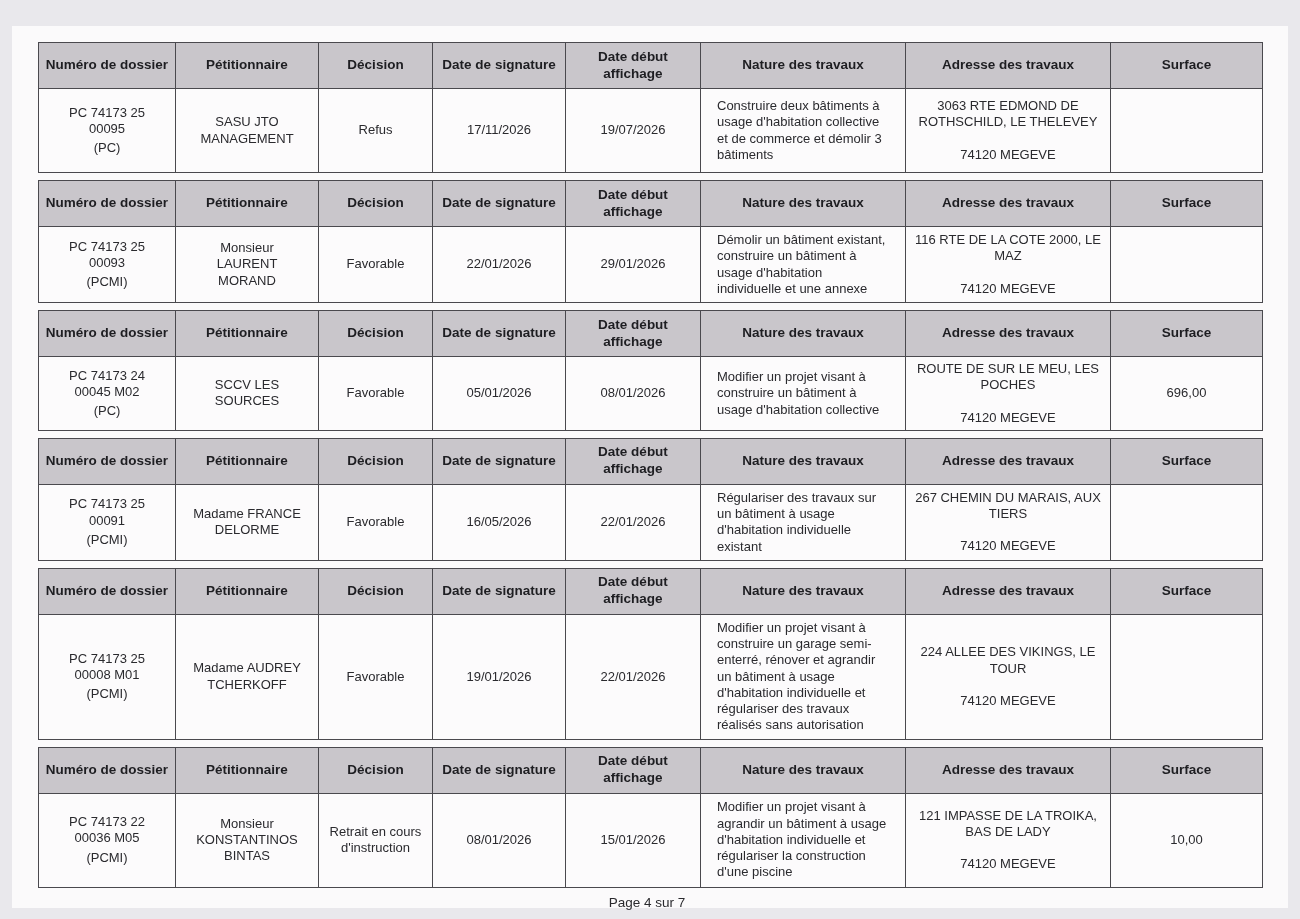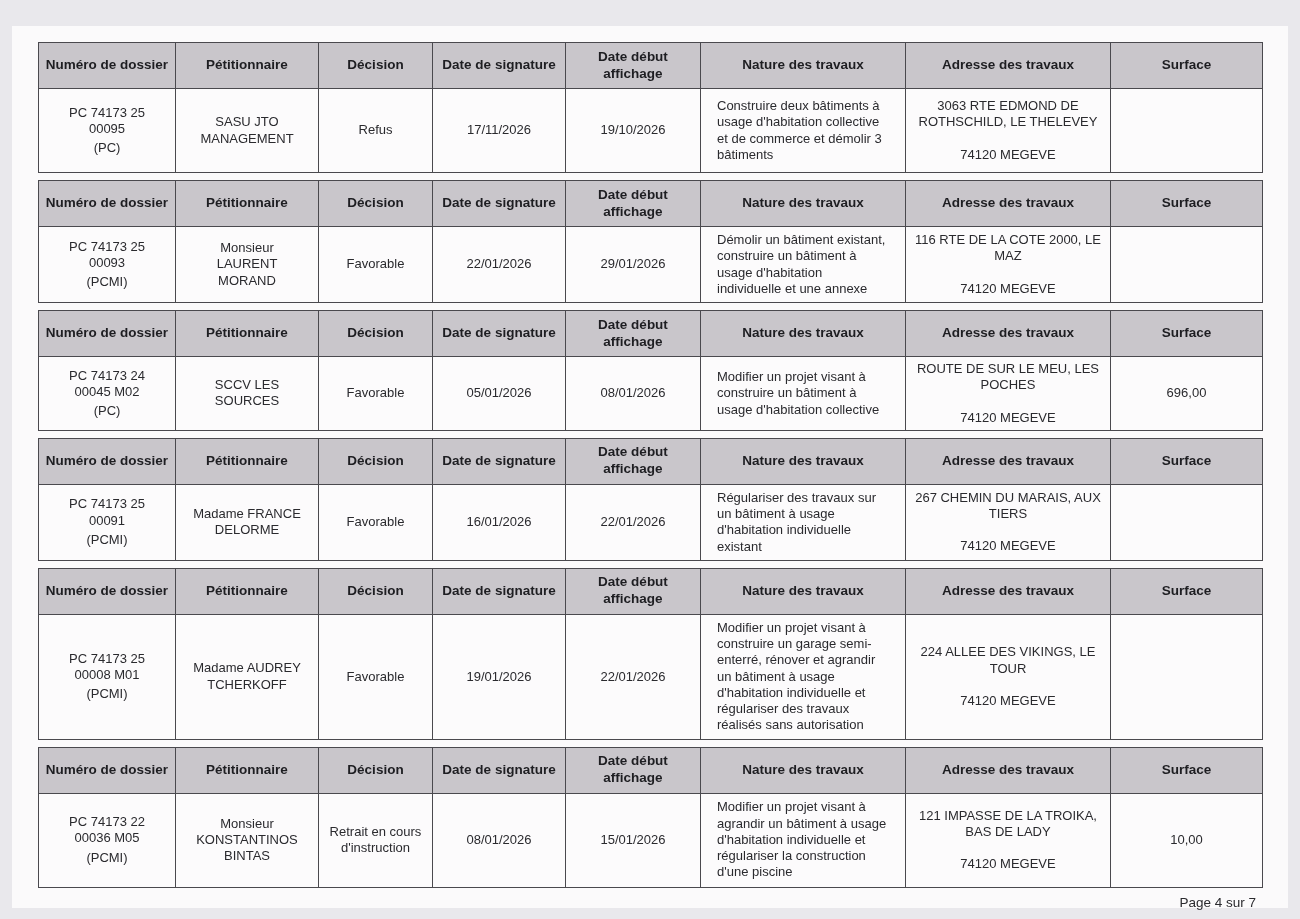--- a/index.html
+++ b/index.html
@@ -57,21 +57,21 @@
 
   tr.r0 td { height: 84px; }
   tr.r1 td { height: 76px; }
   tr.r2 td { height: 70px; }
   tr.r3 td { height: 66px; }
   tr.r4 td { height: 124px; }
   tr.r5 td { height: 94px; }
 
   .page-footer {
     width: 1224px;
-    text-align: right;
+    text-align: center;
     padding-right: 6px;
     margin-top: 7px;
     font-size: 13.5px;
   }
 </style>
 </head>
 <body>
 
 <div class="sheet">
   <div class="content">
@@ -100,21 +100,21 @@
         </tr>
       </thead>
       <tbody>
         <tr class="r0">
           <td><span class="pre">PC 74173 25
 00095</span><span class="dossier-type">(PC)</span></td>
           <td class="pre">SASU JTO
 MANAGEMENT</td>
           <td>Refus</td>
           <td>17/11/2026</td>
-          <td>19/10/2026</td>
+          <td>19/07/2026</td>
           <td class="cell-nature">Construire deux bâtiments à usage d'habitation collective et de commerce et démolir 3 bâtiments</td>
           <td>
               <span class="addr-street">3063 RTE EDMOND DE ROTHSCHILD, LE THELEVEY</span>
               <span class="addr-city">74120 MEGEVE</span>
             </td>
           <td></td>
         </tr>
       </tbody>
     </table>
 
@@ -226,21 +226,21 @@
           <th>Surface</th>
         </tr>
       </thead>
       <tbody>
         <tr class="r3">
           <td><span class="pre">PC 74173 25
 00091</span><span class="dossier-type">(PCMI)</span></td>
           <td class="pre">Madame FRANCE
 DELORME</td>
           <td>Favorable</td>
-          <td>16/01/2026</td>
+          <td>16/05/2026</td>
           <td>22/01/2026</td>
           <td class="cell-nature">Régulariser des travaux sur un bâtiment à usage d'habitation individuelle existant</td>
           <td>
               <span class="addr-street">267 CHEMIN DU MARAIS, AUX TIERS</span>
               <span class="addr-city">74120 MEGEVE</span>
             </td>
           <td></td>
         </tr>
       </tbody>
     </table>

